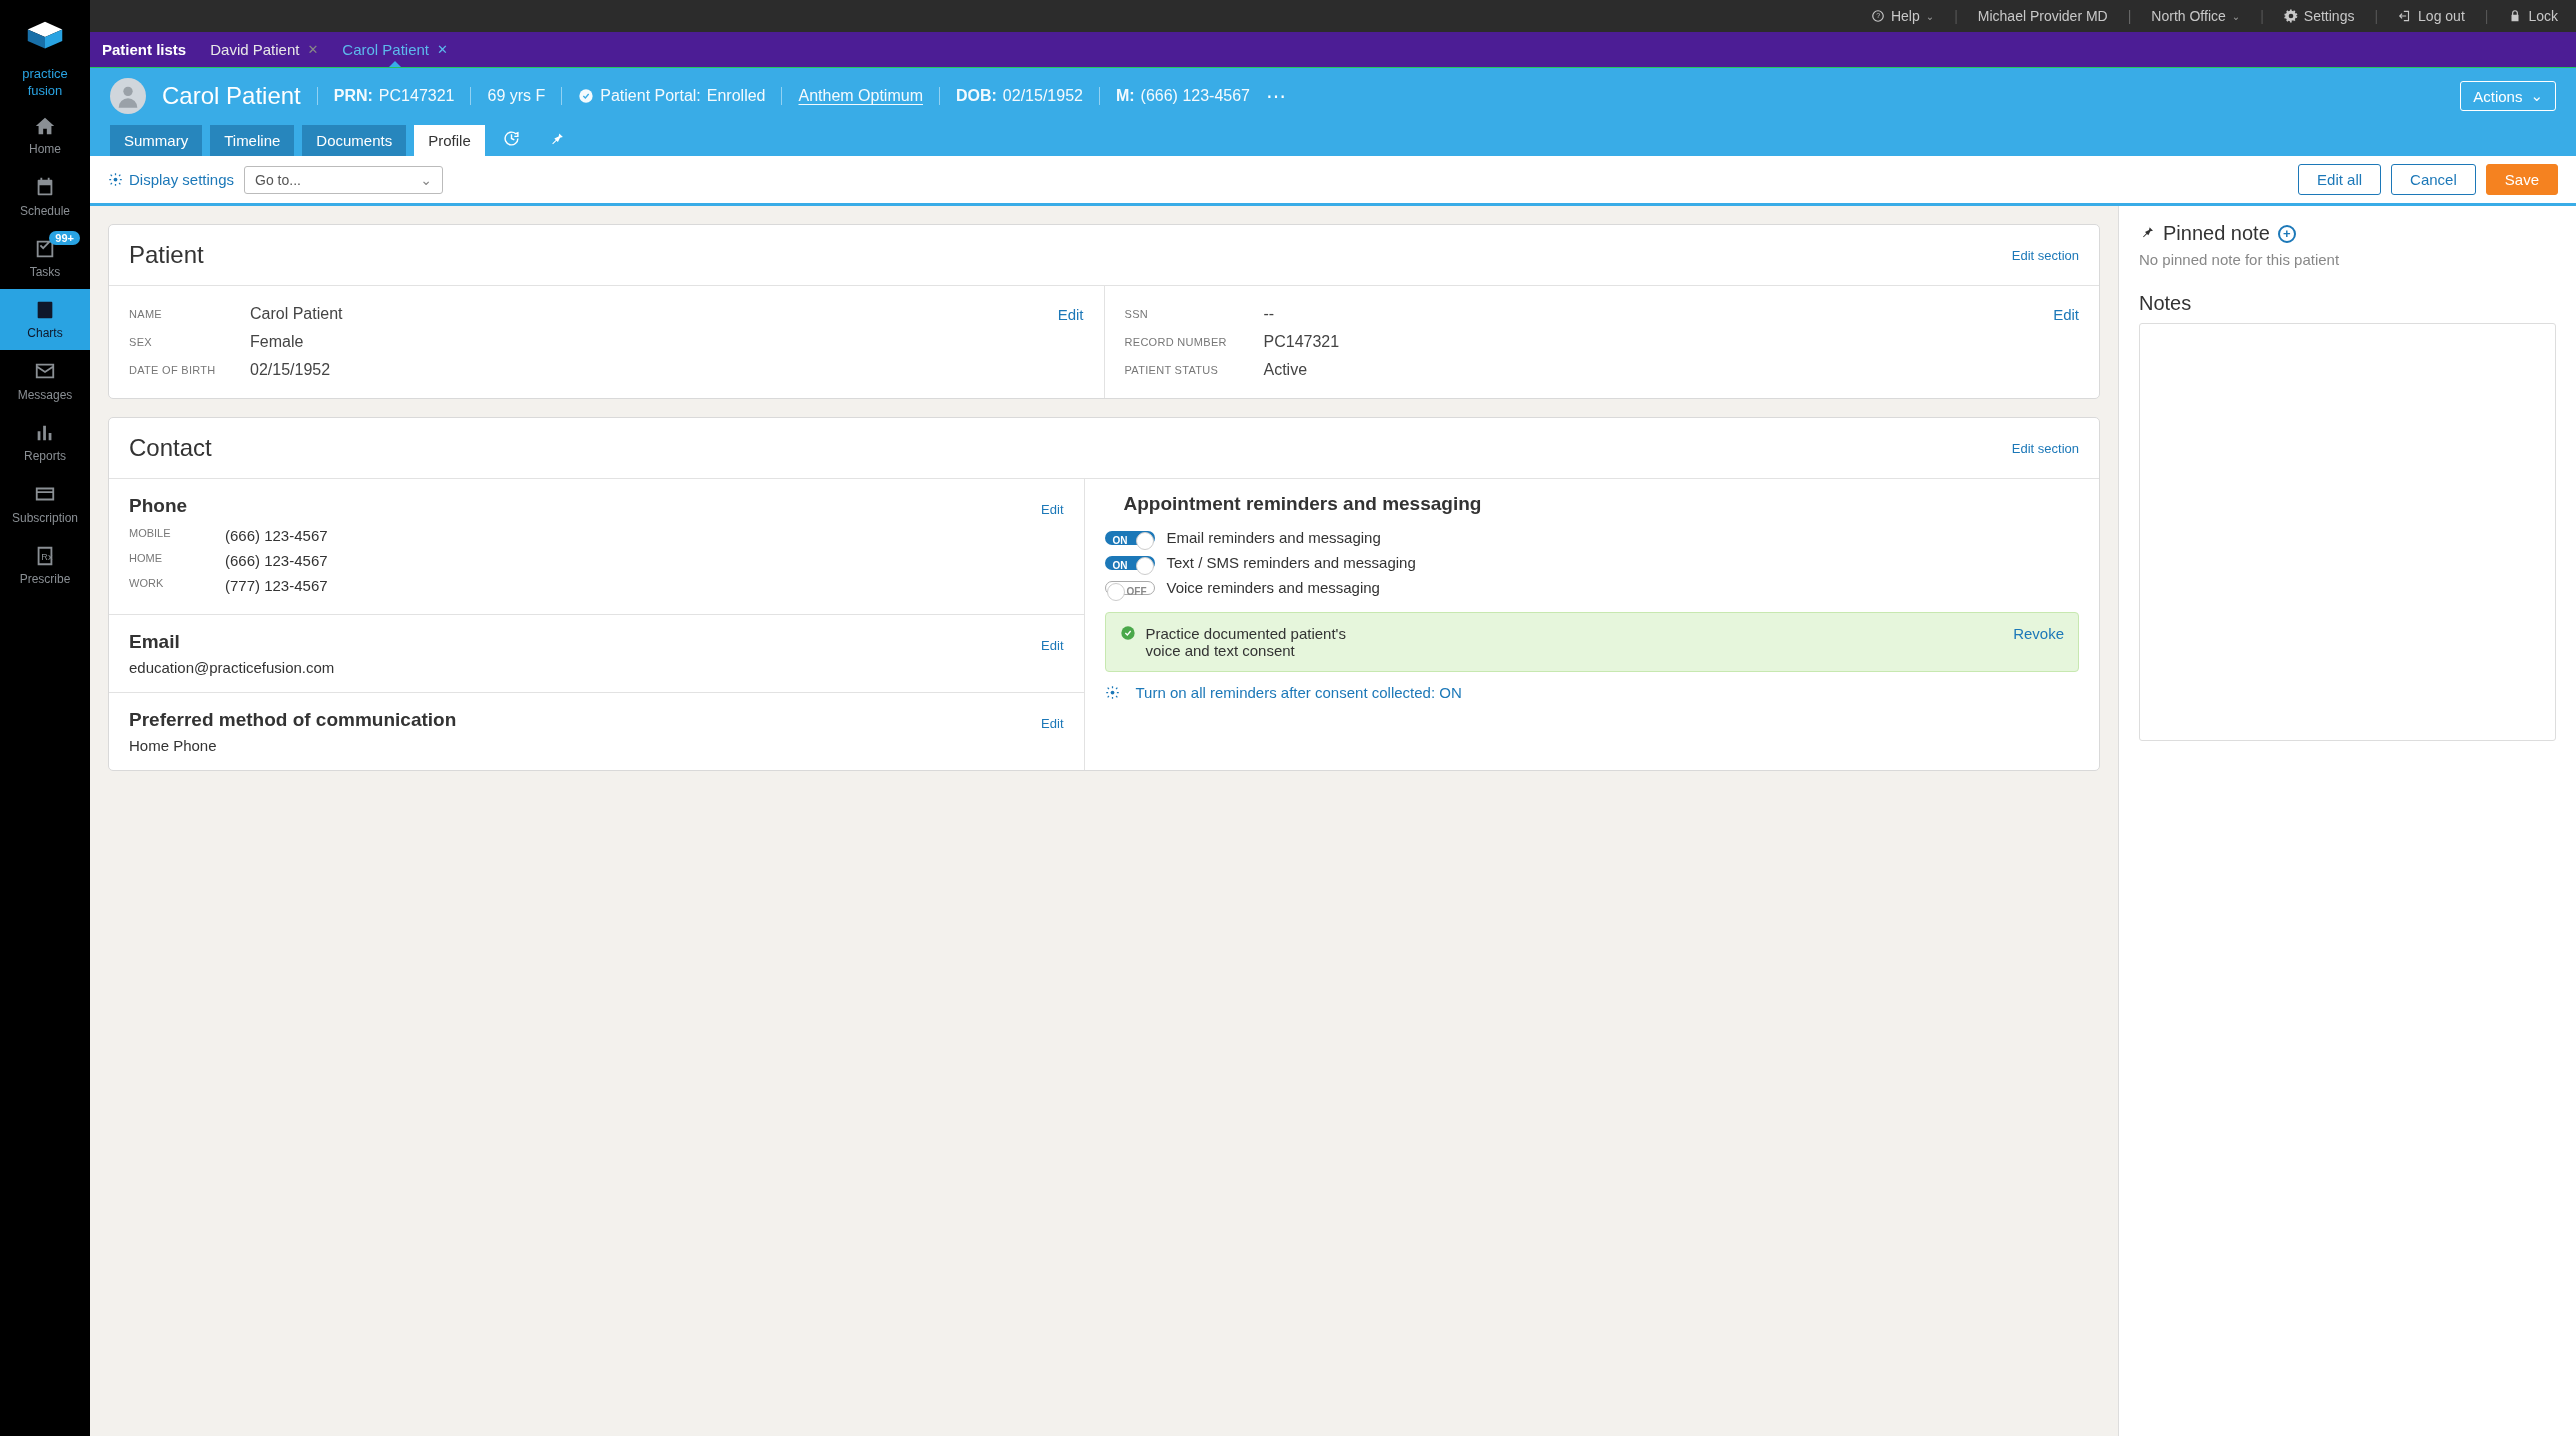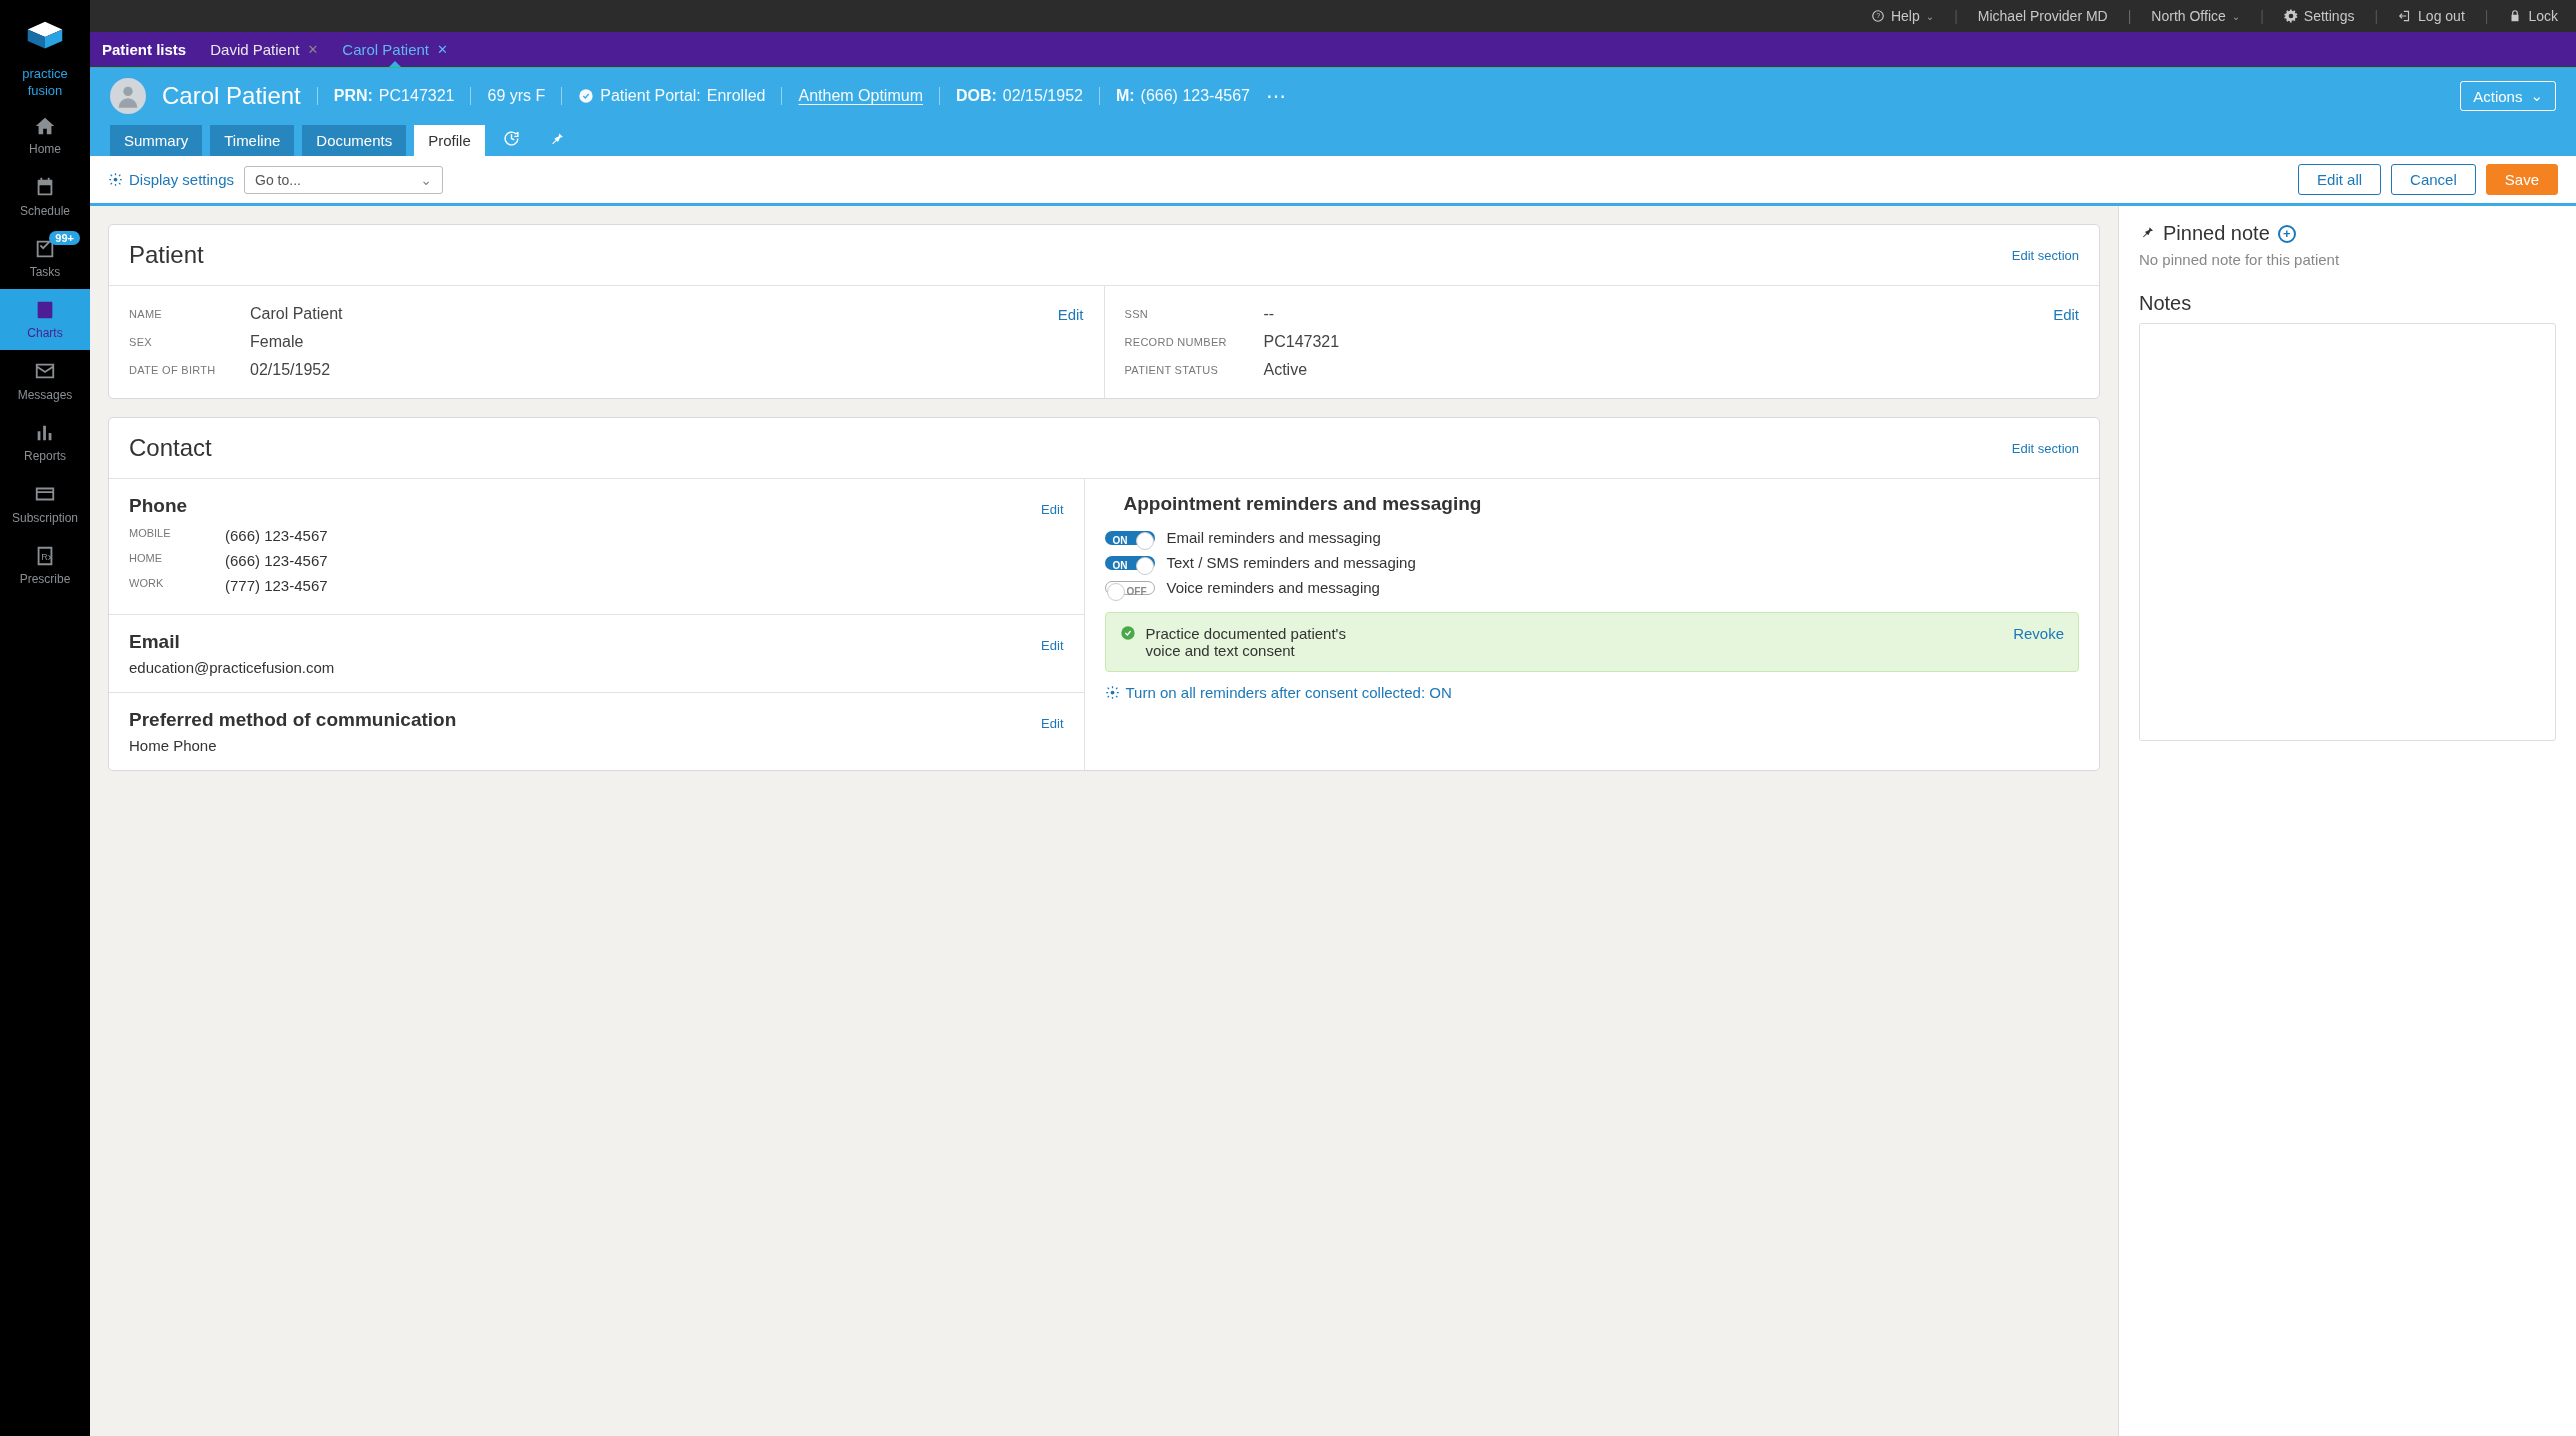--- a/index.html
+++ b/index.html
@@ -28,21 +28,21 @@
   .logo svg { width: 46px; height: 46px; }
   .logo-text { color: #29a3e2; font-size: 13px; line-height: 1.15; margin-top: 2px; font-weight: 500;}
   .nav-item {
     text-align: center;
     padding: 10px 4px;
     font-size: 12px;
     color: #8a8f94;
     cursor: pointer;
     position: relative;
   }
-  .nav-item.active { background: #29a3e2; color: #4c1d95; }
+  .nav-item.active { background: #29a3e2; color: #0f172a; }
   .nav-icon { font-size: 22px; display: block; margin-bottom: 4px; line-height: 1; }
   .nav-label { font-size: 12px; }
   .badge {
     position: absolute;
     top: 3px; right: 10px;
     background: #29a3e2; color: #fff;
     font-size: 11px; font-weight: 700;
     border-radius: 10px; padding: 1px 6px;
   }
   
@@ -218,21 +218,21 @@
     margin-top: 12px;
     background: #e6f6dc;
     border: 1px solid #c7e8b0;
     border-radius: 4px;
     padding: 12px 14px;
     display: flex; gap: 10px; align-items: flex-start;
     font-size: 15px;
   }
   .consent-box .check { color: #4aa84a; font-size: 16px;}
   .consent-box .revoke { margin-left: auto; color: #1c78b8; cursor: pointer;}
-  .reminder-link { color: #1c78b8; display: inline-flex; gap: 6px; align-items: center; margin-top: 12px; cursor: pointer; font-size: 15px;}
+  .reminder-link { color: #1c78b8; display: inline-flex; gap: 16px; align-items: center; margin-top: 12px; cursor: pointer; font-size: 15px;}
   
   .right-panel {
     width: 458px;
     background: #fff;
     border-left: 1px solid #ddd;
     padding: 16px 20px;
     overflow-y: auto;
     flex-shrink: 0;
   }
   .pinned-head { font-size: 20px; font-weight: 500; display: flex; align-items: center; gap: 8px;}

